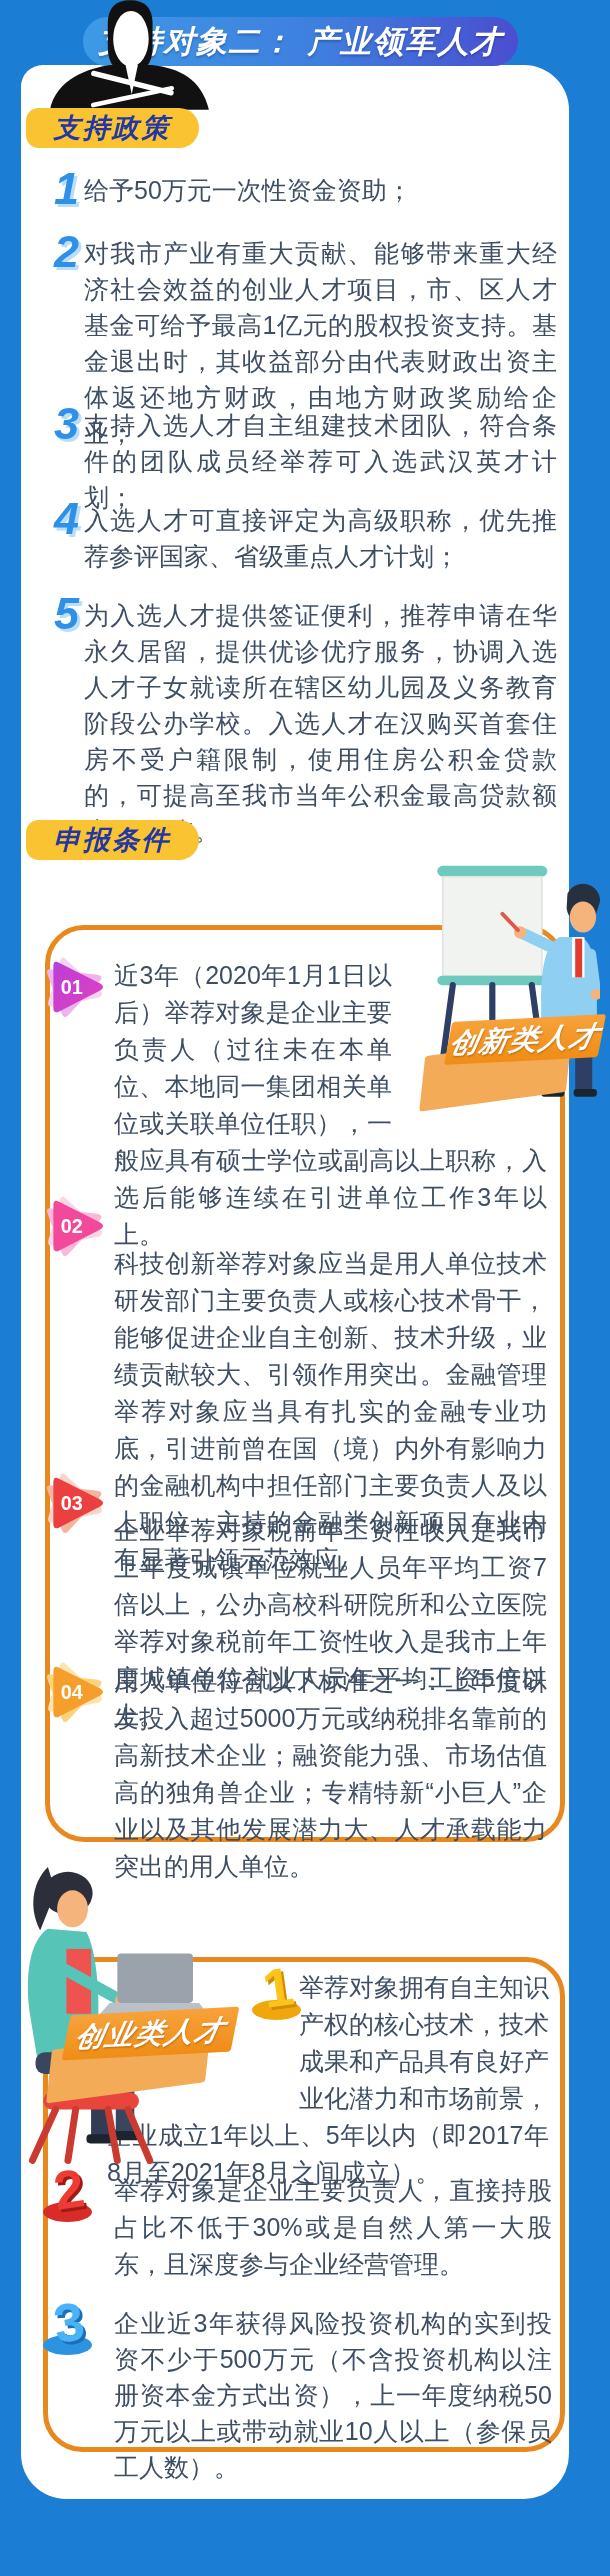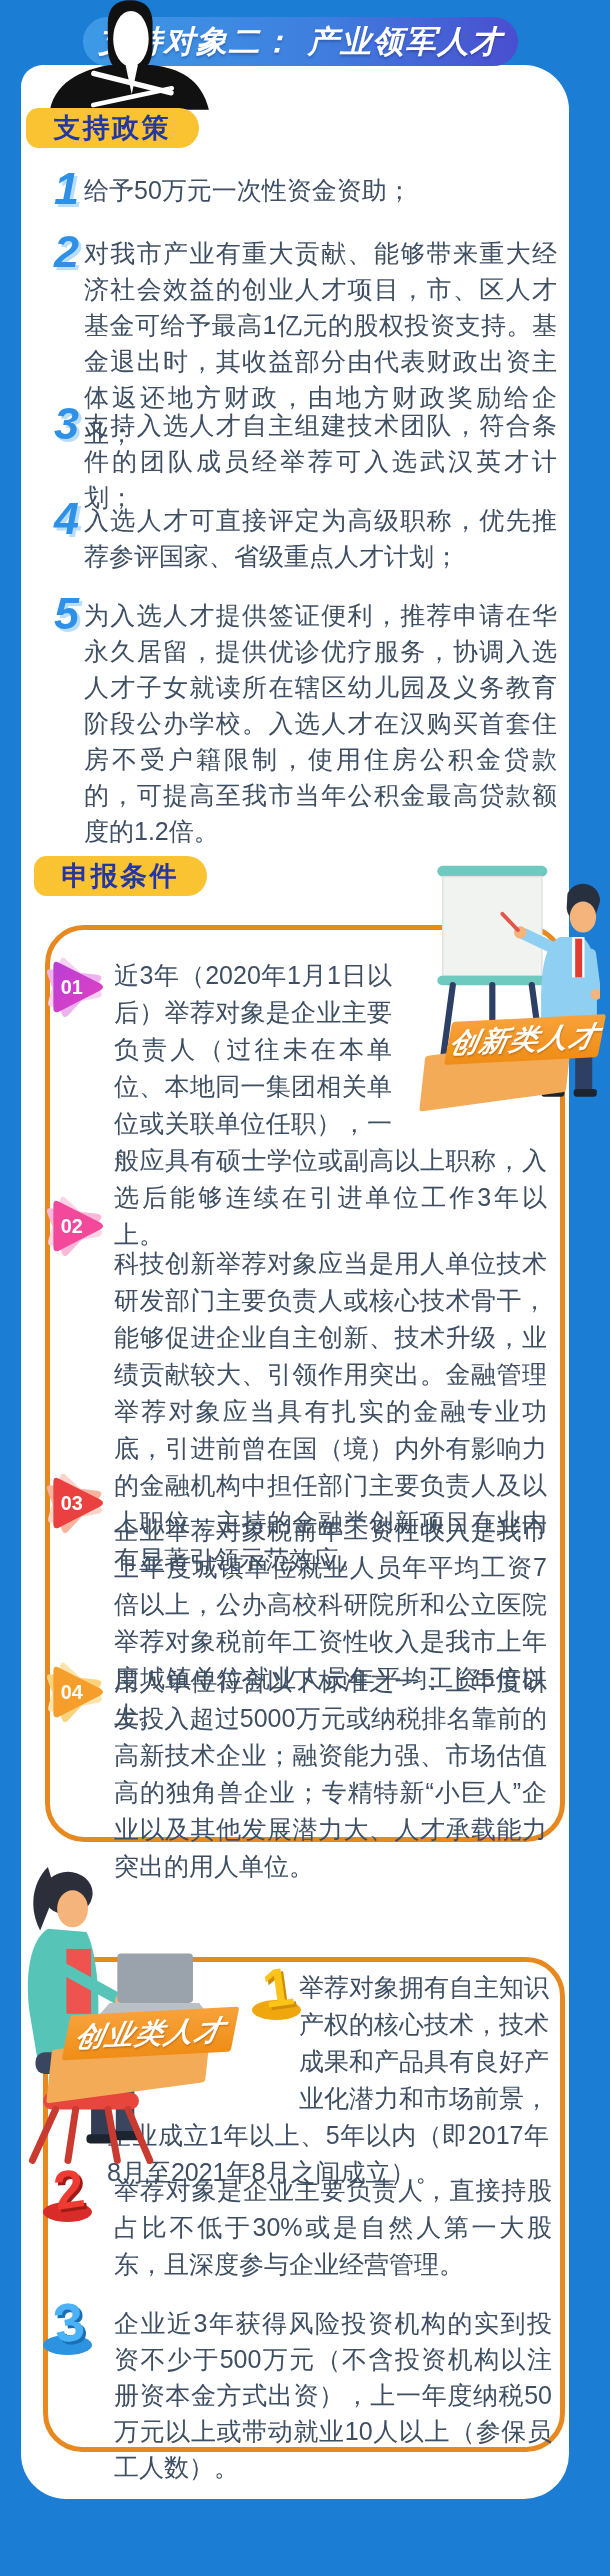--- a/index.html
+++ b/index.html
@@ -13,23 +13,23 @@
   .hdr{position:absolute;left:83px;top:17px;width:435px;height:49px;border-radius:26px;
     background:linear-gradient(90deg,#3d9ae6 0%,#3f7ede 55%,#4a4ecf 100%);
     display:flex;align-items:center;justify-content:center;gap:14px;z-index:4;}
   .hdr span{color:#fff;font-size:31px;font-weight:bold;font-style:italic;letter-spacing:1.5px;
     text-shadow:0 1.5px 2.3px rgba(0,0,60,.25);white-space:nowrap;}
   .sil{position:absolute;left:36px;top:0;z-index:5;}
 
   
   .pill{position:absolute;left:25.5px;height:40px;background:#f9c331;border-radius:12.4px 20px 20px 12.4px;
     display:flex;align-items:center;padding:0 28px;z-index:6;}
-  .pill span{font-size:27px;font-weight:bold;color:#2236a6;letter-spacing:2.3px;white-space:nowrap;}
+  .pill span{font-size:27px;font-weight:bold;font-style:italic;color:#2236a6;letter-spacing:2.3px;white-space:nowrap;}
   .pill1{top:108px;}
-  .pill2{top:856px;margin-left:8px;}
+  .pill2{top:820px;}
 
   
   .p-item{position:absolute;left:54px;width:503px;z-index:3;}
   .p-num{position:absolute;left:0;top:-6.2px;font-size:45px;line-height:1;font-weight:bold;font-style:italic;
     color:#2e90e6;text-shadow:3.1px 3.1px 0 rgba(137,200,247,.6);}
   .p-text{margin-left:30px;font-size:25px;line-height:36px;color:#3e4f63;text-align:justify;}
   .pi1{top:172px}.pi2{top:235px}.pi3{top:407px}.pi4{top:502px}.pi5{top:597px}
 
   
   .ocard{position:absolute;background:#fff;border:5.4px solid #e8891f;border-radius:39px;box-sizing:border-box;z-index:2;}

